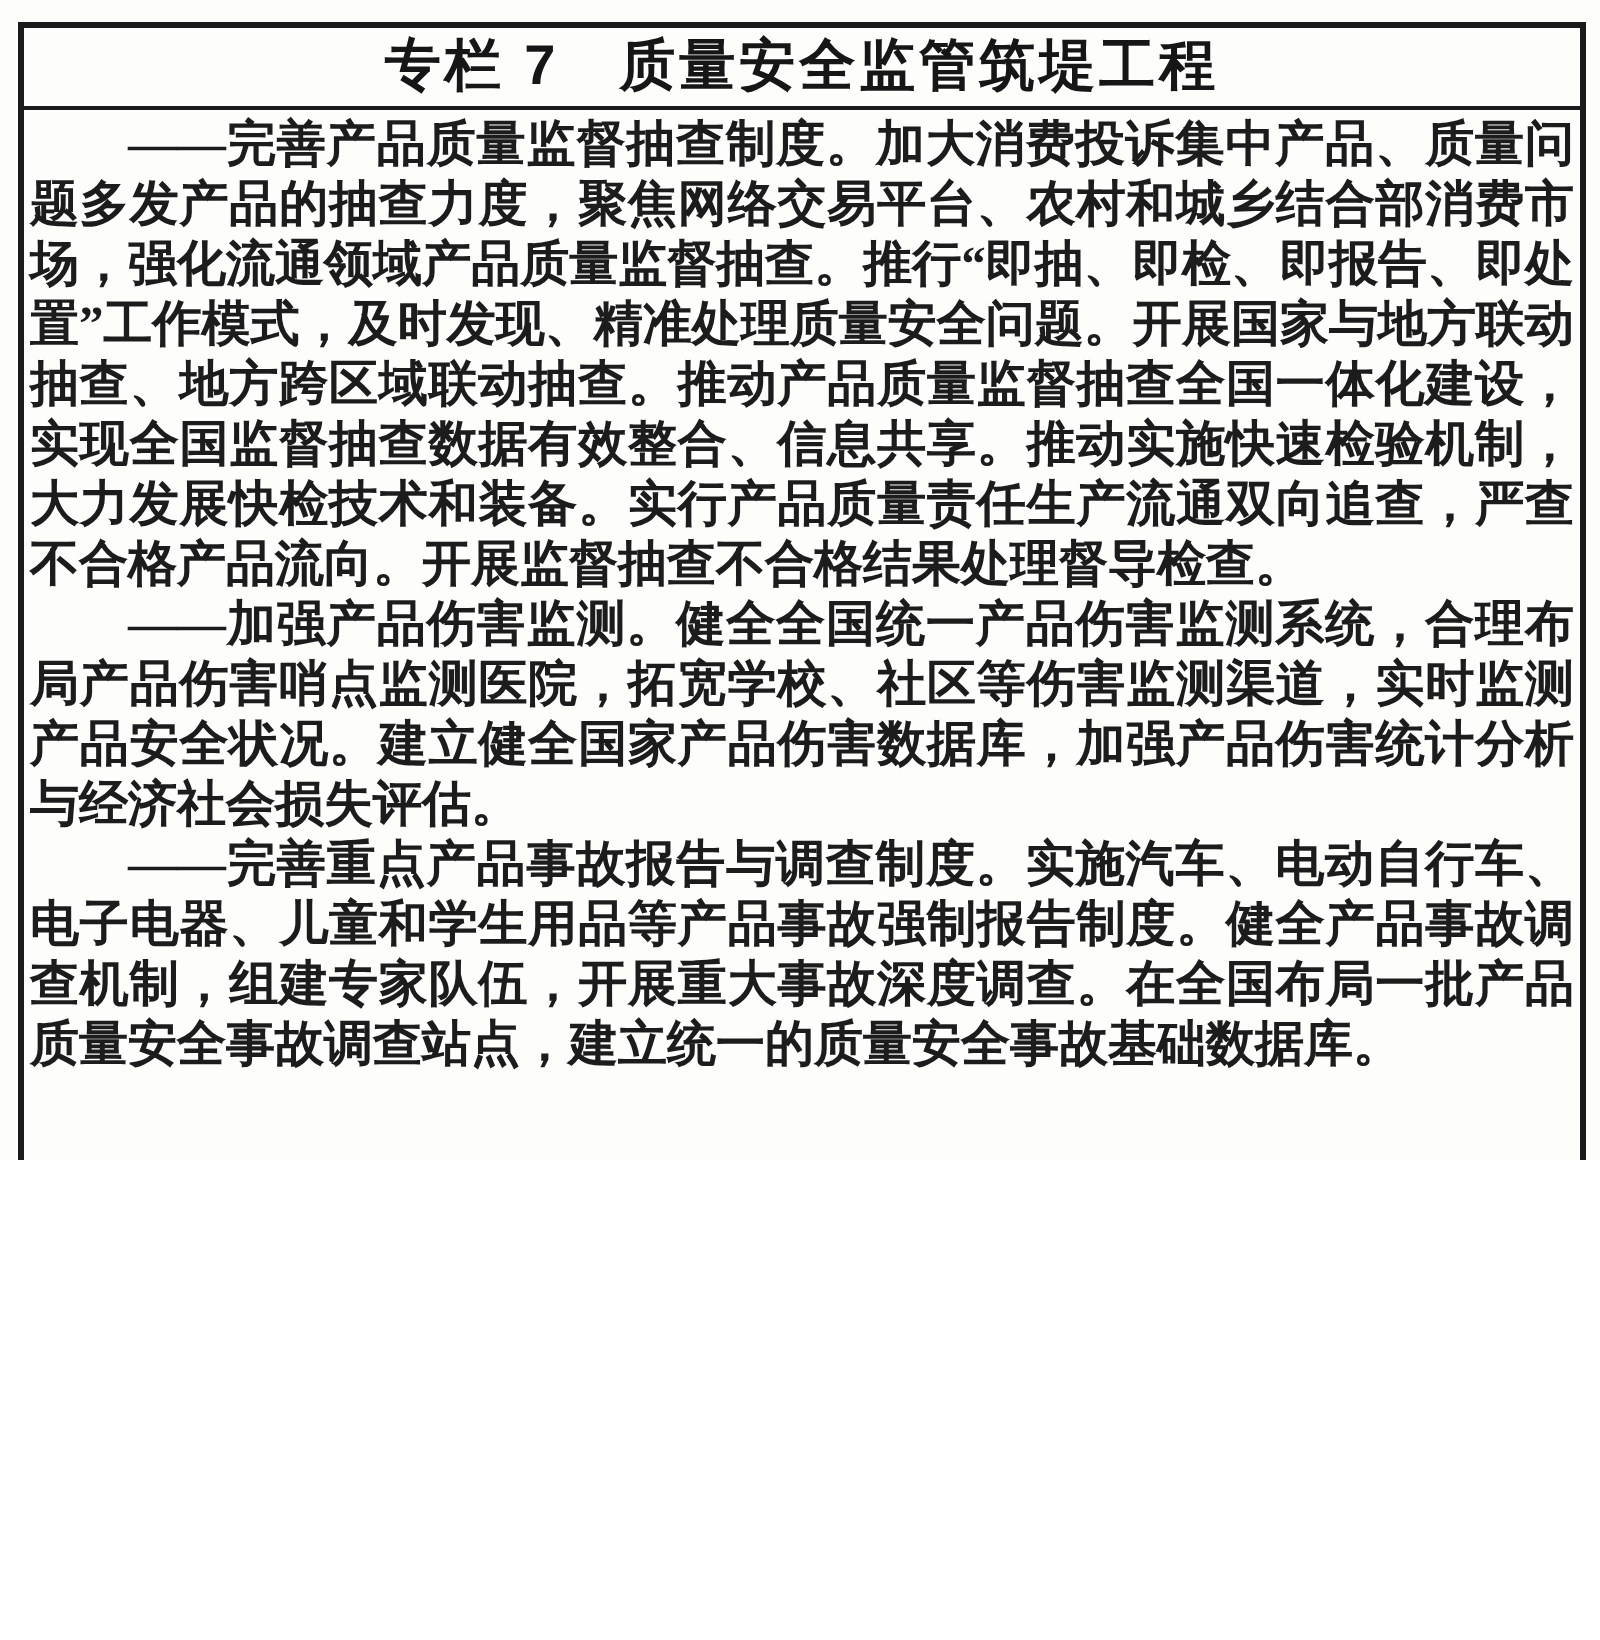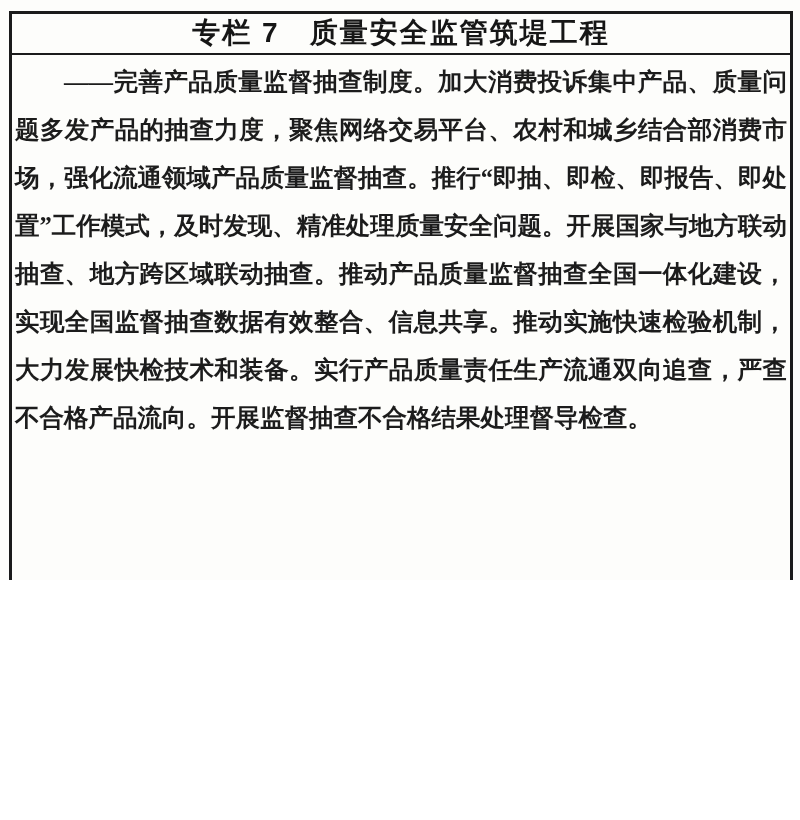--- a/index.html
+++ b/index.html
@@ -35,33 +35,35 @@
     font-size: 28px;
     line-height: 34px;
     padding: 2px 0 3px 0;
     letter-spacing: 2px;
     color: #161616;
   }
   .panel-body {
     box-sizing: border-box;
     padding: 3px 3px 0 3px;
     font-size: 24.5px;
-    line-height: 48px;
+    line-height: 30px;
     font-weight: 700;
     text-align: justify;
     color: #1c1c1c;
   }
   .para {
     margin: 0;
     text-indent: 2em;
   }
 </style>
 </head>
 <body>
 
 <div class="page">
   <div class="panel">
     <div class="panel-title">专栏 7　质量安全监管筑堤工程</div>
     <div class="panel-body">
       <p class="para">——完善产品质量监督抽查制度。加大消费投诉集中产品、质量问题多发产品的抽查力度，聚焦网络交易平台、农村和城乡结合部消费市场，强化流通领域产品质量监督抽查。推行“即抽、即检、即报告、即处置”工作模式，及时发现、精准处理质量安全问题。开展国家与地方联动抽查、地方跨区域联动抽查。推动产品质量监督抽查全国一体化建设，实现全国监督抽查数据有效整合、信息共享。推动实施快速检验机制，大力发展快检技术和装备。实行产品质量责任生产流通双向追查，严查不合格产品流向。开展监督抽查不合格结果处理督导检查。</p>
+      <p class="para">——加强产品伤害监测。健全全国统一产品伤害监测系统，合理布局产品伤害哨点监测医院，拓宽学校、社区等伤害监测渠道，实时监测产品安全状况。建立健全国家产品伤害数据库，加强产品伤害统计分析与经济社会损失评估。</p>
+      <p class="para">——完善重点产品事故报告与调查制度。实施汽车、电动自行车、电子电器、儿童和学生用品等产品事故强制报告制度。健全产品事故调查机制，组建专家队伍，开展重大事故深度调查。在全国布局一批产品质量安全事故调查站点，建立统一的质量安全事故基础数据库。</p>
     </div>
   </div>
 </div>
 
 </body></html>

